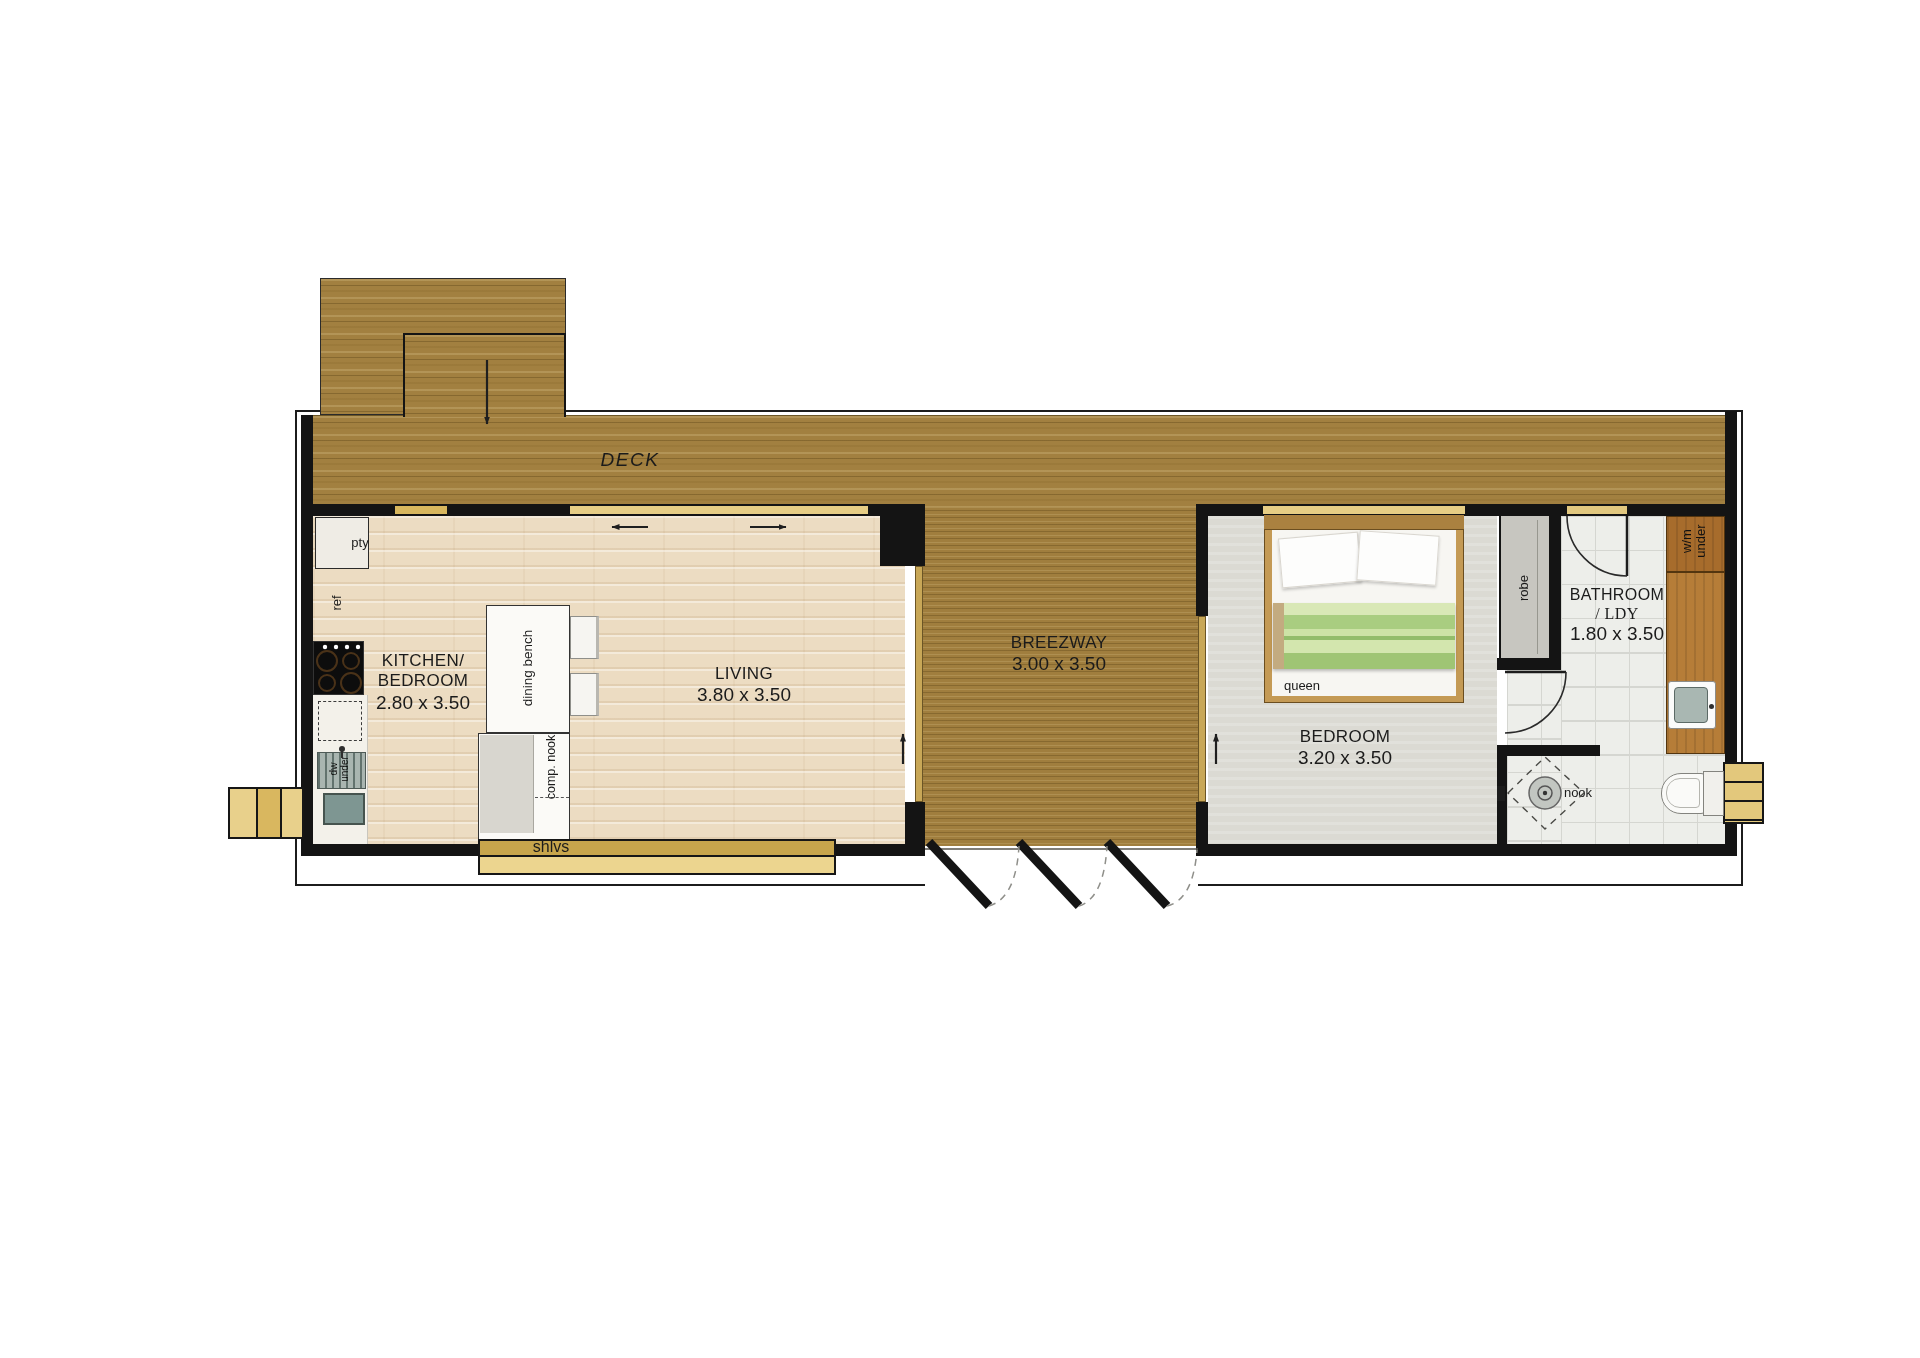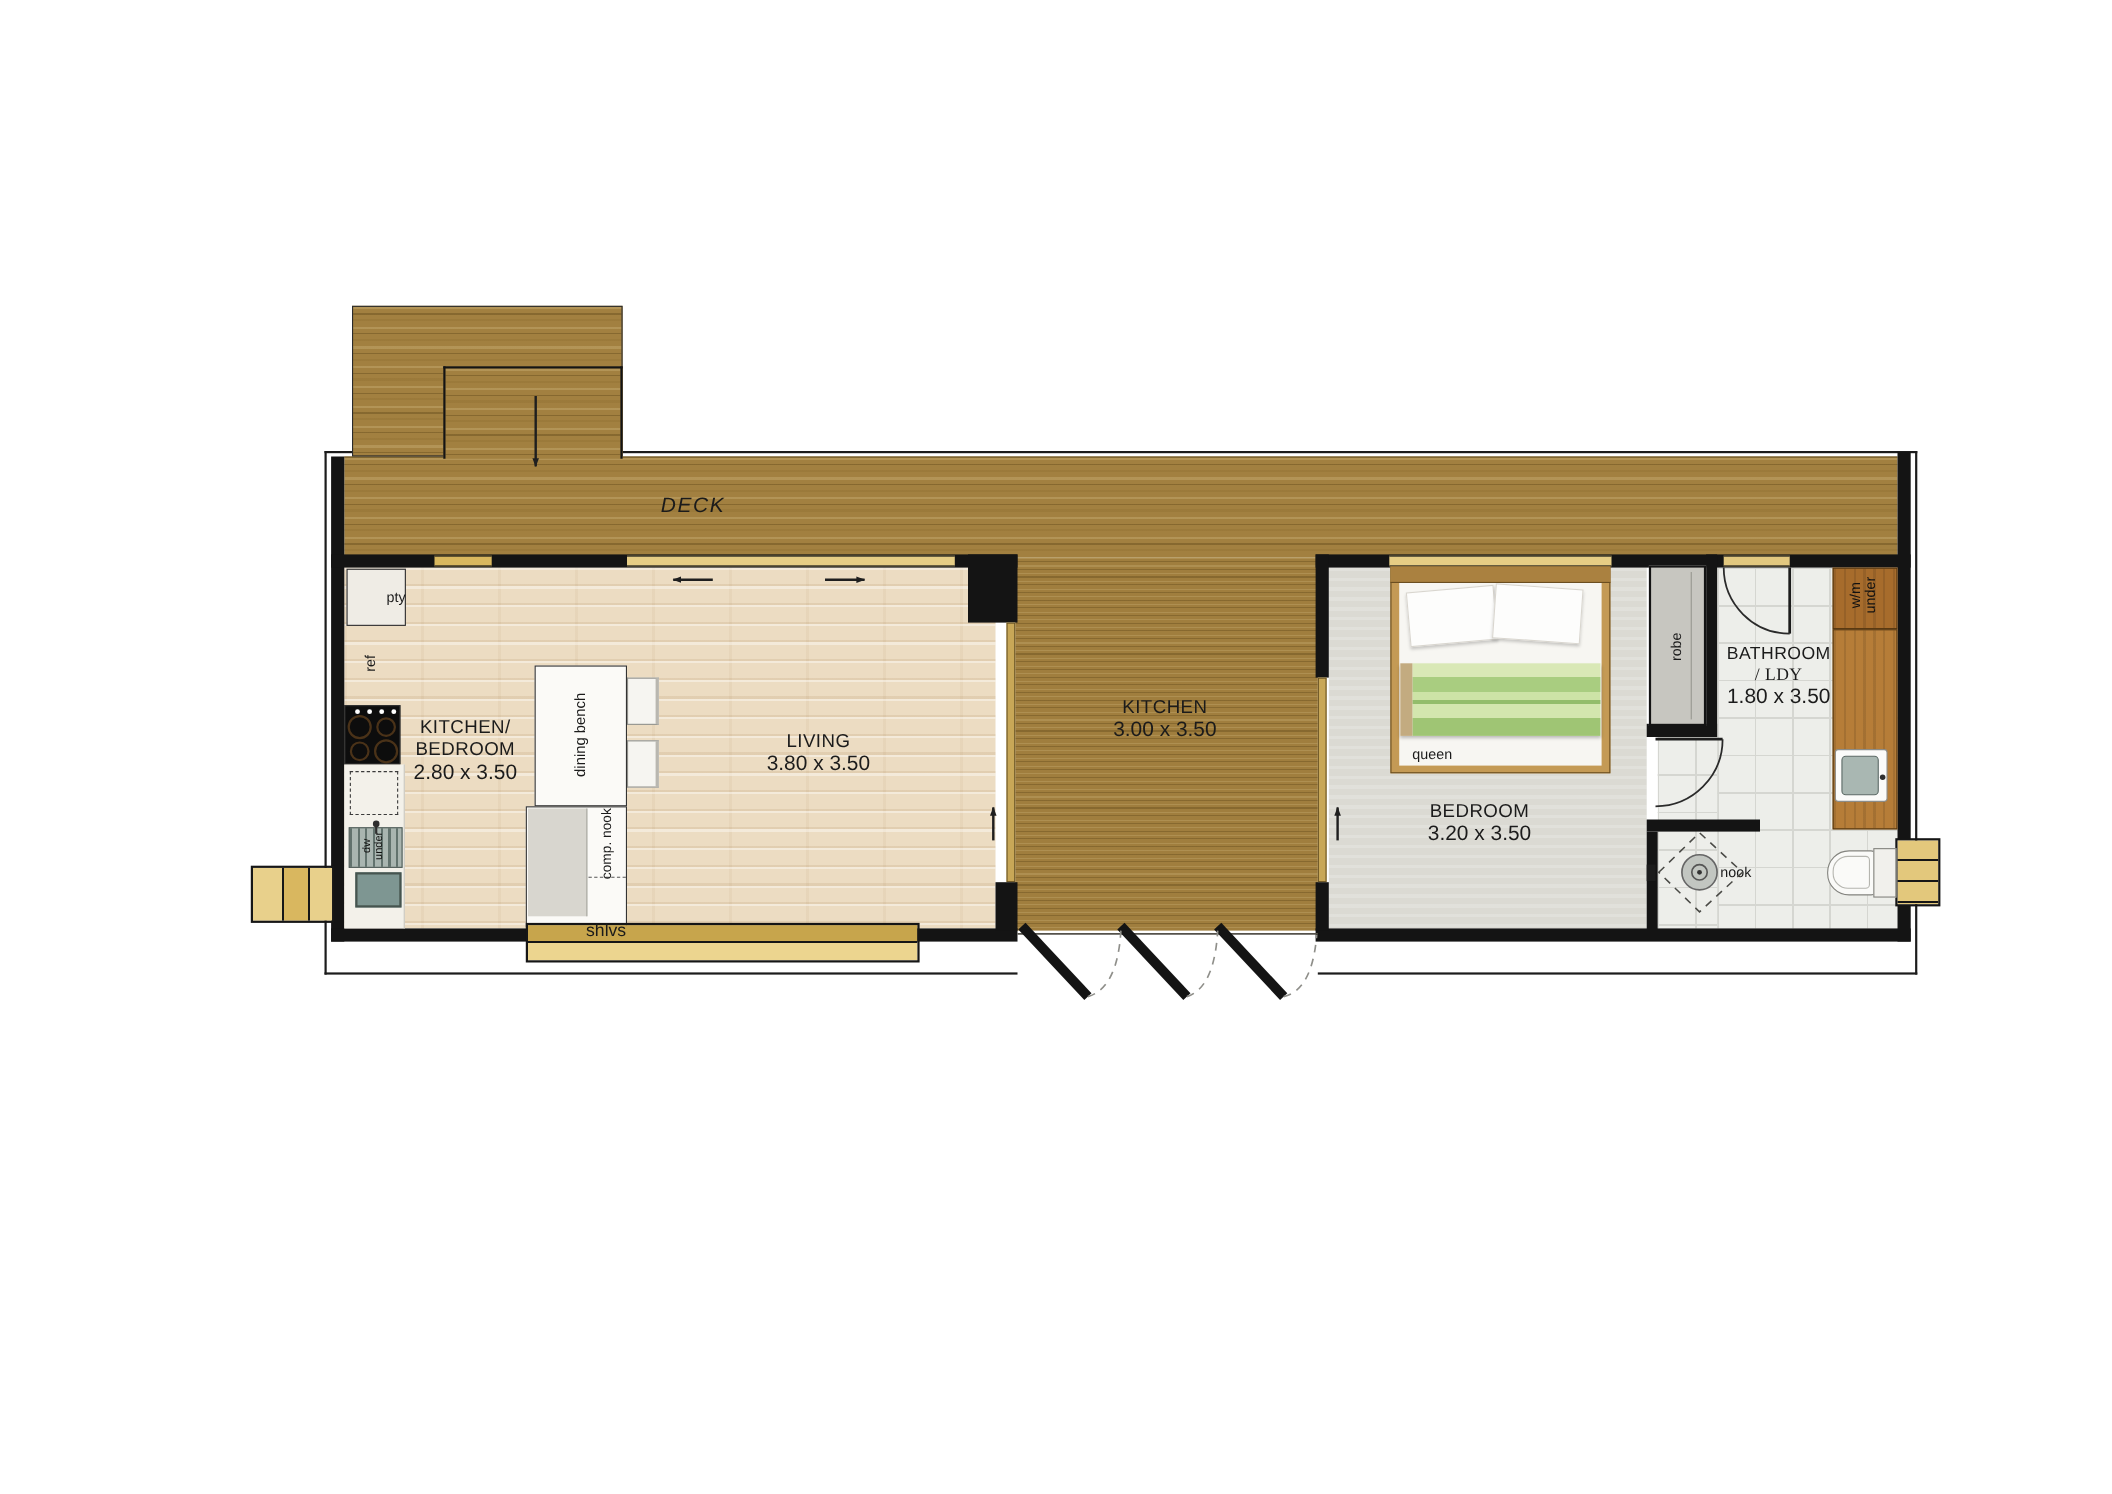--- a/index.html
+++ b/index.html
@@ -150,21 +150,21 @@
     <div class="nm">BEDROOM</div>
     <div class="dm">2.80 x 3.50</div>
   </div>
 
   <div class="lblstack" style="left:744px;top:686px;z-index:8;">
     <div class="nm">LIVING</div>
     <div class="dm">3.80 x 3.50</div>
   </div>
 
   <div class="lblstack" style="left:1059px;top:655px;z-index:8;">
-    <div class="nm">KITCHEN</div>
+    <div class="nm">BREEZWAY</div>
     <div class="dm">3.00 x 3.50</div>
   </div>
 
   <div class="lblstack" style="left:1345px;top:749px;z-index:8;">
     <div class="nm">BEDROOM</div>
     <div class="dm">3.20 x 3.50</div>
   </div>
 
   <div class="lblstack" style="left:1617px;top:616px;z-index:8;">
     <div class="nm" style="font-size:16px;text-align:right;">BATHROOM</div>

